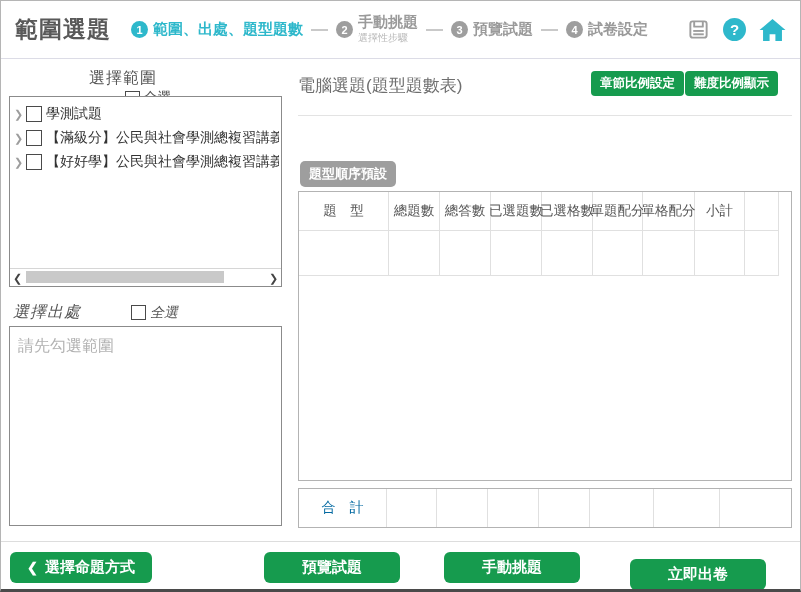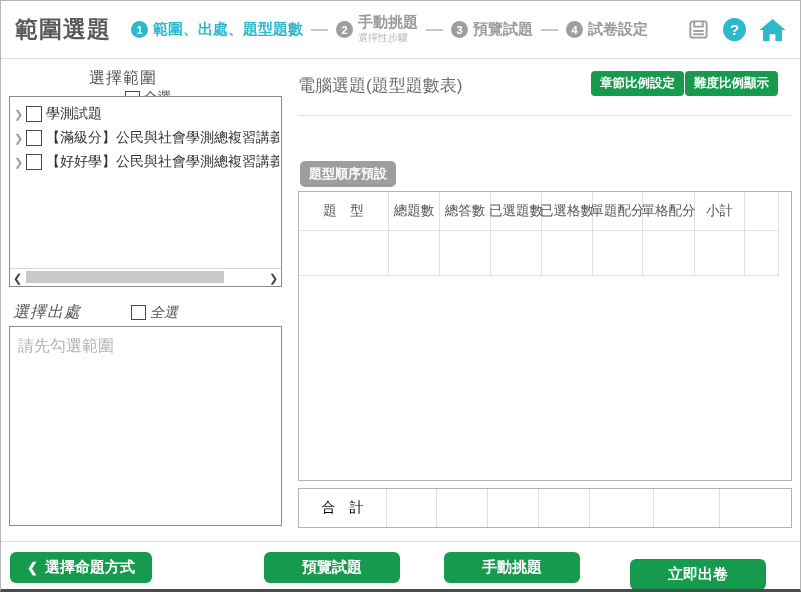--- a/index.html
+++ b/index.html
@@ -57,21 +57,21 @@
   .table-wrap{position:absolute;left:297px;top:190px;width:494px;height:290px;border:1px solid #b3b3b3;
     box-sizing:border-box;background:#fff;}
   .qgrid{display:grid;grid-template-columns:90px 51px 51px 51px 51px 50px 52px 50px 34px;}
   .qcell{border-right:1px solid #e0e0e0;border-bottom:1px solid #e0e0e0;display:flex;align-items:center;
     justify-content:center;font-size:13.5px;color:#555;white-space:nowrap;overflow:visible;background:#fff;}
   .qcell.head{height:38px;}
   .qcell.body{height:44px;}
   .total-wrap{position:absolute;left:297px;top:487px;width:494px;height:40px;border:1px solid #b3b3b3;
     box-sizing:border-box;display:grid;grid-template-columns:88px 50px 51px 51px 51px 64px 66px 1fr;background:#fff;}
   .tcell{border-right:1px solid #e0e0e0;display:flex;align-items:center;justify-content:center;
-    font-size:14px;color:#000000;}
+    font-size:14px;color:#0369a1;}
   .tcell:last-child{border-right:none;}
   
   .footer-divider{position:absolute;left:0;right:0;top:540px;height:1px;background:#ddd;}
   .btn-footer{position:absolute;top:551px;height:31px;background:#169b4e;color:#fff;font-size:15px;
     font-weight:700;border:none;border-radius:6px;display:flex;align-items:center;justify-content:center;
     cursor:pointer;white-space:nowrap;}
   .btn-back{left:9px;width:142px;}
   .btn-preview{left:263px;width:136px;}
   .btn-manual{left:443px;width:136px;}
   .btn-generate{left:629px;width:136px;margin-top:7px;}

